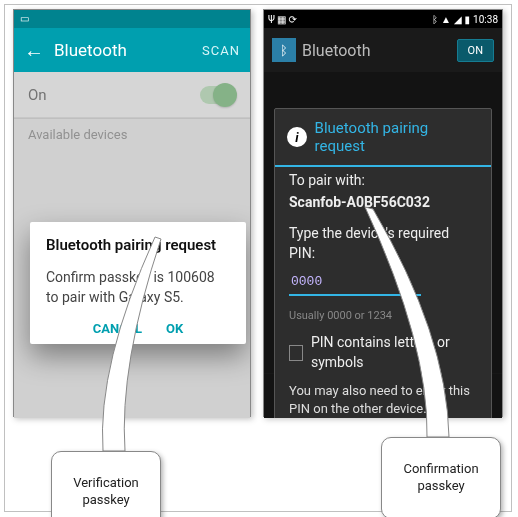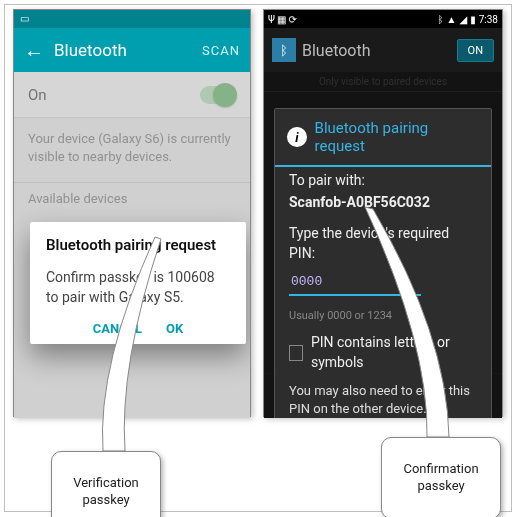--- a/index.html
+++ b/index.html
@@ -71,21 +71,20 @@
       <span class="title">Bluetooth</span>
       <span class="scan">SCAN</span>
     </div>
     <div class="l-body">
       <div class="l-onrow">
         <span class="onlabel">On</span>
         <div class="toggle">
             <div class="knob"></div>
           </div>
       </div>
-      <div class="l-visible">Your device (Galaxy S6) is currently visible to nearby devices.</div>
       <div class="l-avail">Available devices</div>
       <div class="l-dimmer"></div>
       <div class="l-dialog">
         <div class="dlgtitle">Bluetooth pairing request</div>
         <div class="dlgmsg">Confirm passkey is 100608 to pair with Galaxy S5.</div>
         <div class="dlgbtns">
           <span>CANCEL</span>
           <span>OK</span>
         </div>
       </div>
@@ -97,32 +96,31 @@
       <div class="sleft">
         <span>Ψ</span>
         <span>▦</span>
         <span>⟳</span>
       </div>
       <div class="sright">
         <span>ᛒ</span>
         <span>▲</span>
         <span>◢</span>
         <span>▮</span>
-        <span>7:38</span>
+        <span>10:38</span>
       </div>
     </div>
     <div class="r-appbar">
       <div style="display:flex;align-items:center;">
         <div class="btico">ᛒ</div>
         <span class="apptitle">Bluetooth</span>
       </div>
       <div class="r-onswitch">ON</div>
     </div>
     <div class="r-body">
-      <div class="r-hidden">Only visible to paired devices</div>
       <div class="r-bottom">
         <div>AVAILABLE DEVICES</div>
         <div style="margin-top:6px">SEARCH FOR DEVICES</div>
       </div>
       <div class="r-dimmer"></div>
       <div class="r-dialog">
         <div class="r-dlghead">
           <div class="info">i</div>
           <div class="ht">Bluetooth pairing request</div>
         </div>

